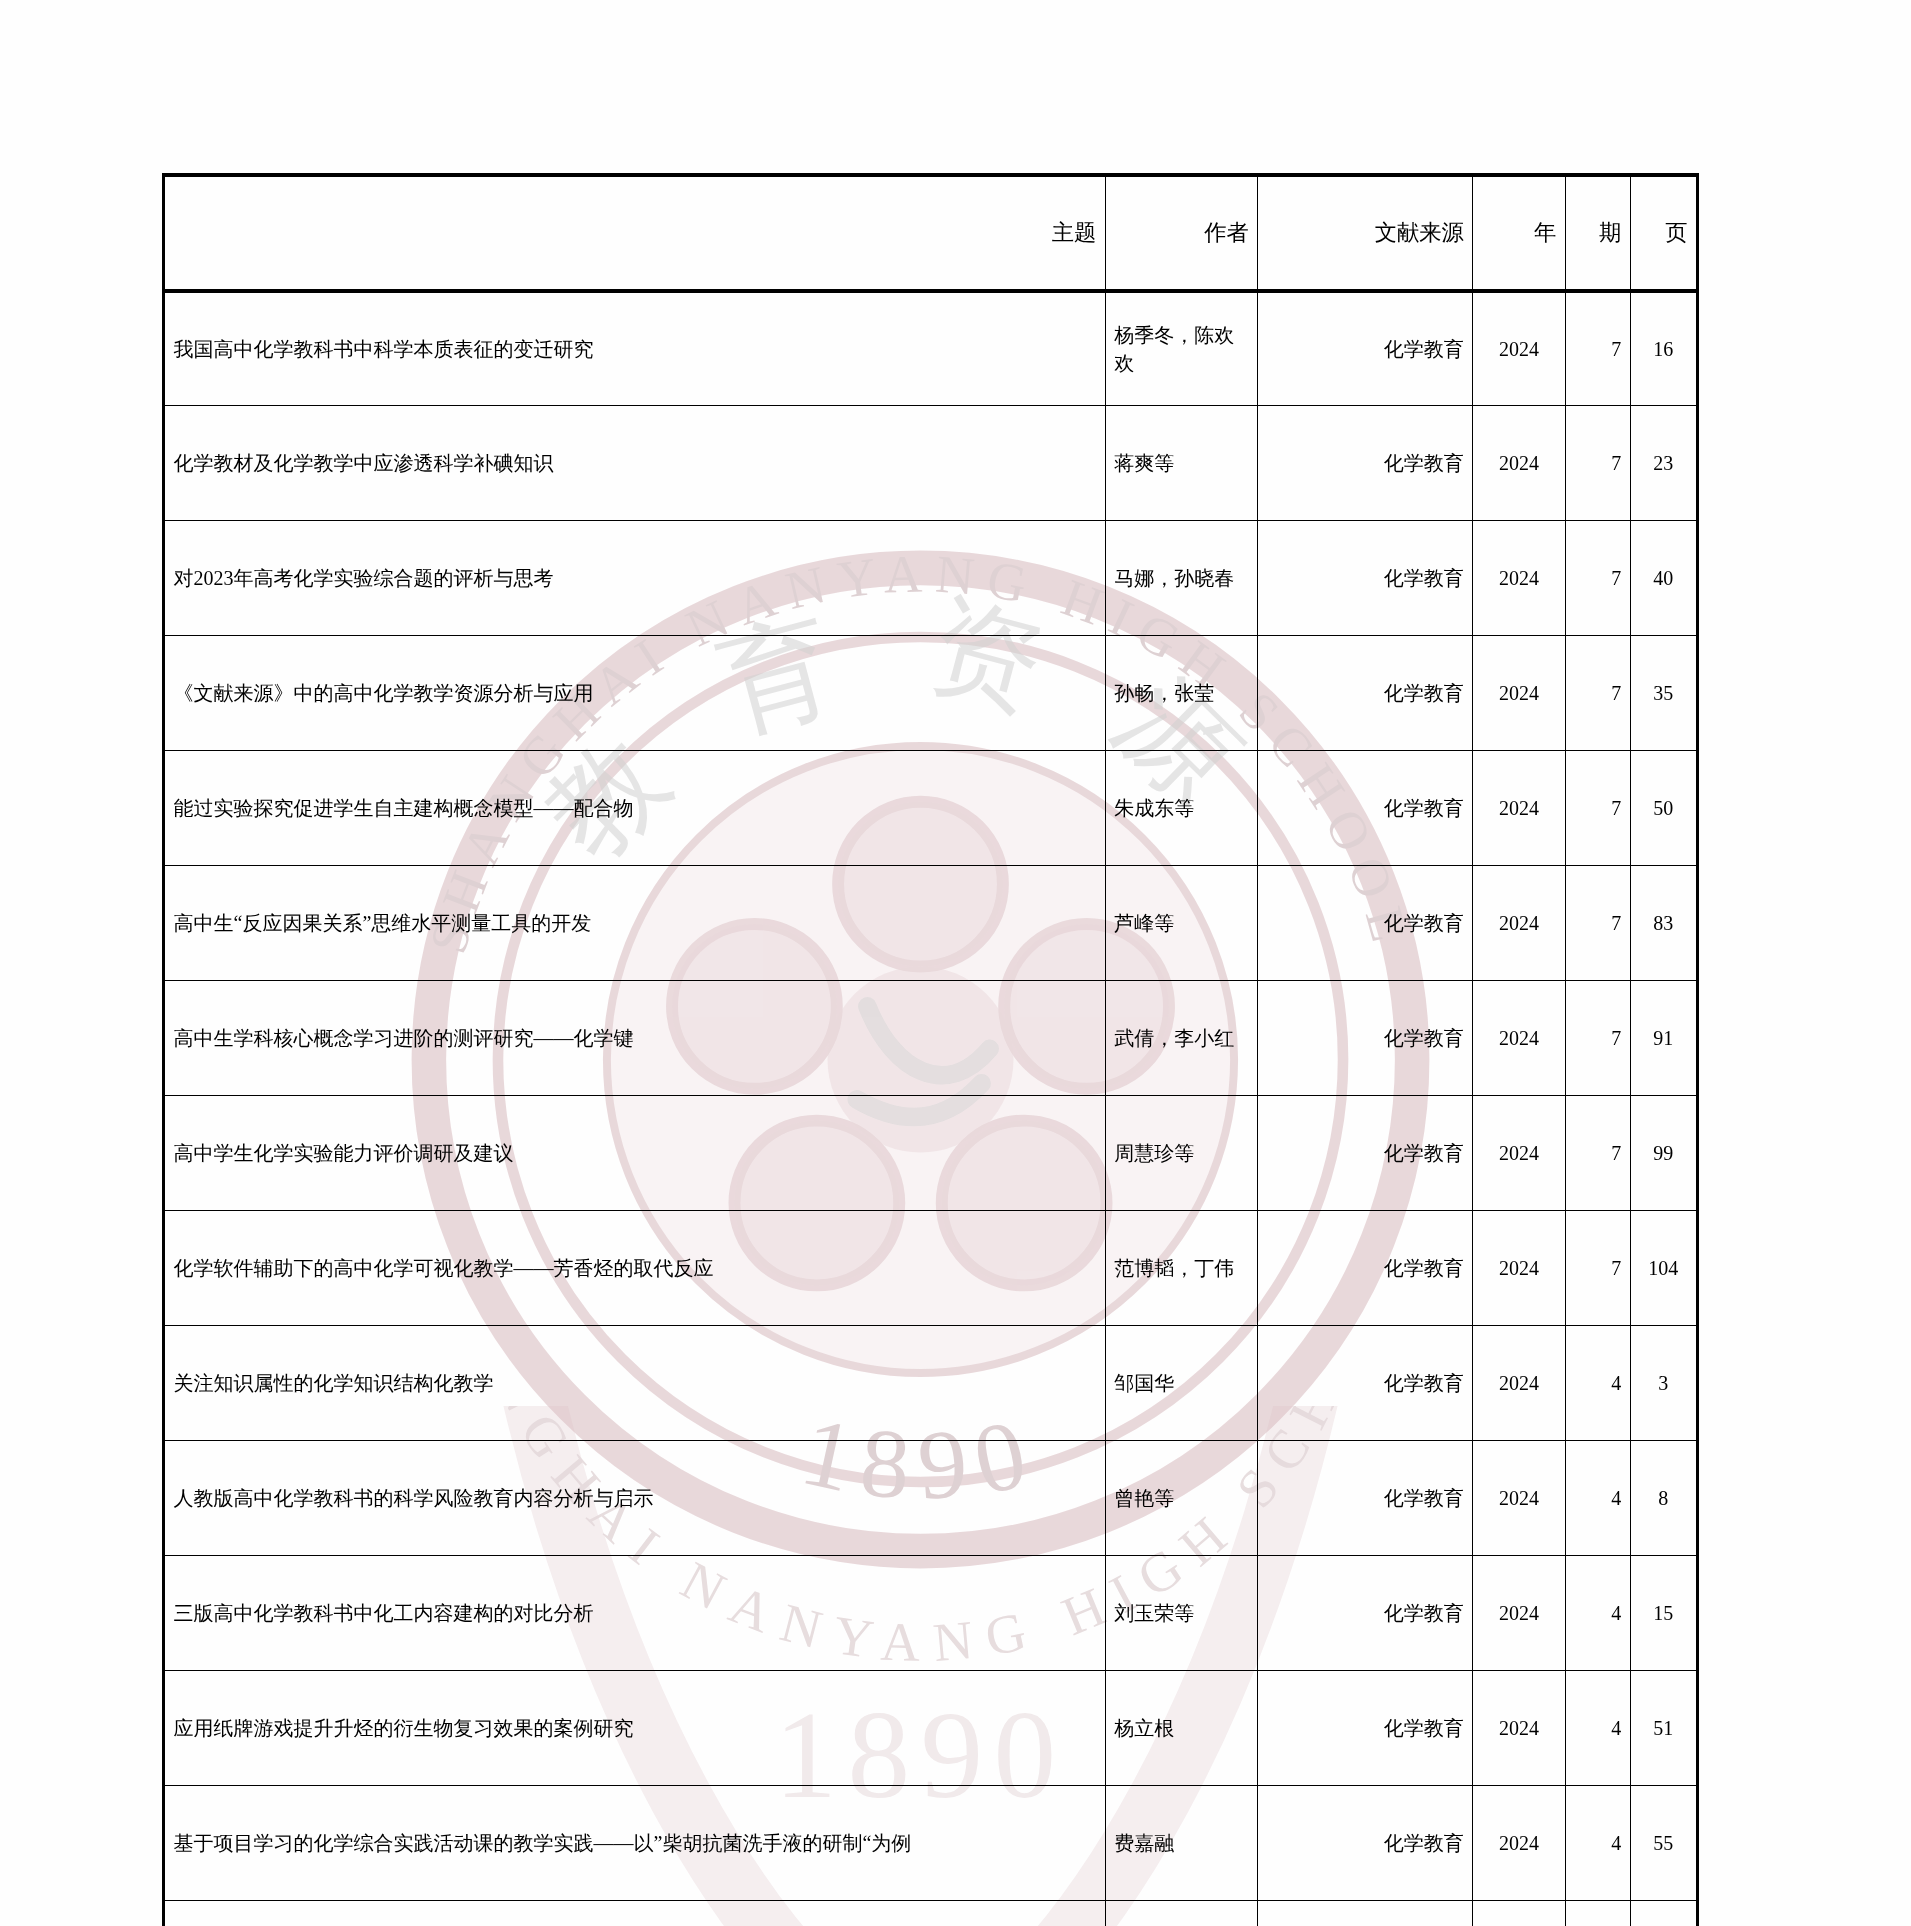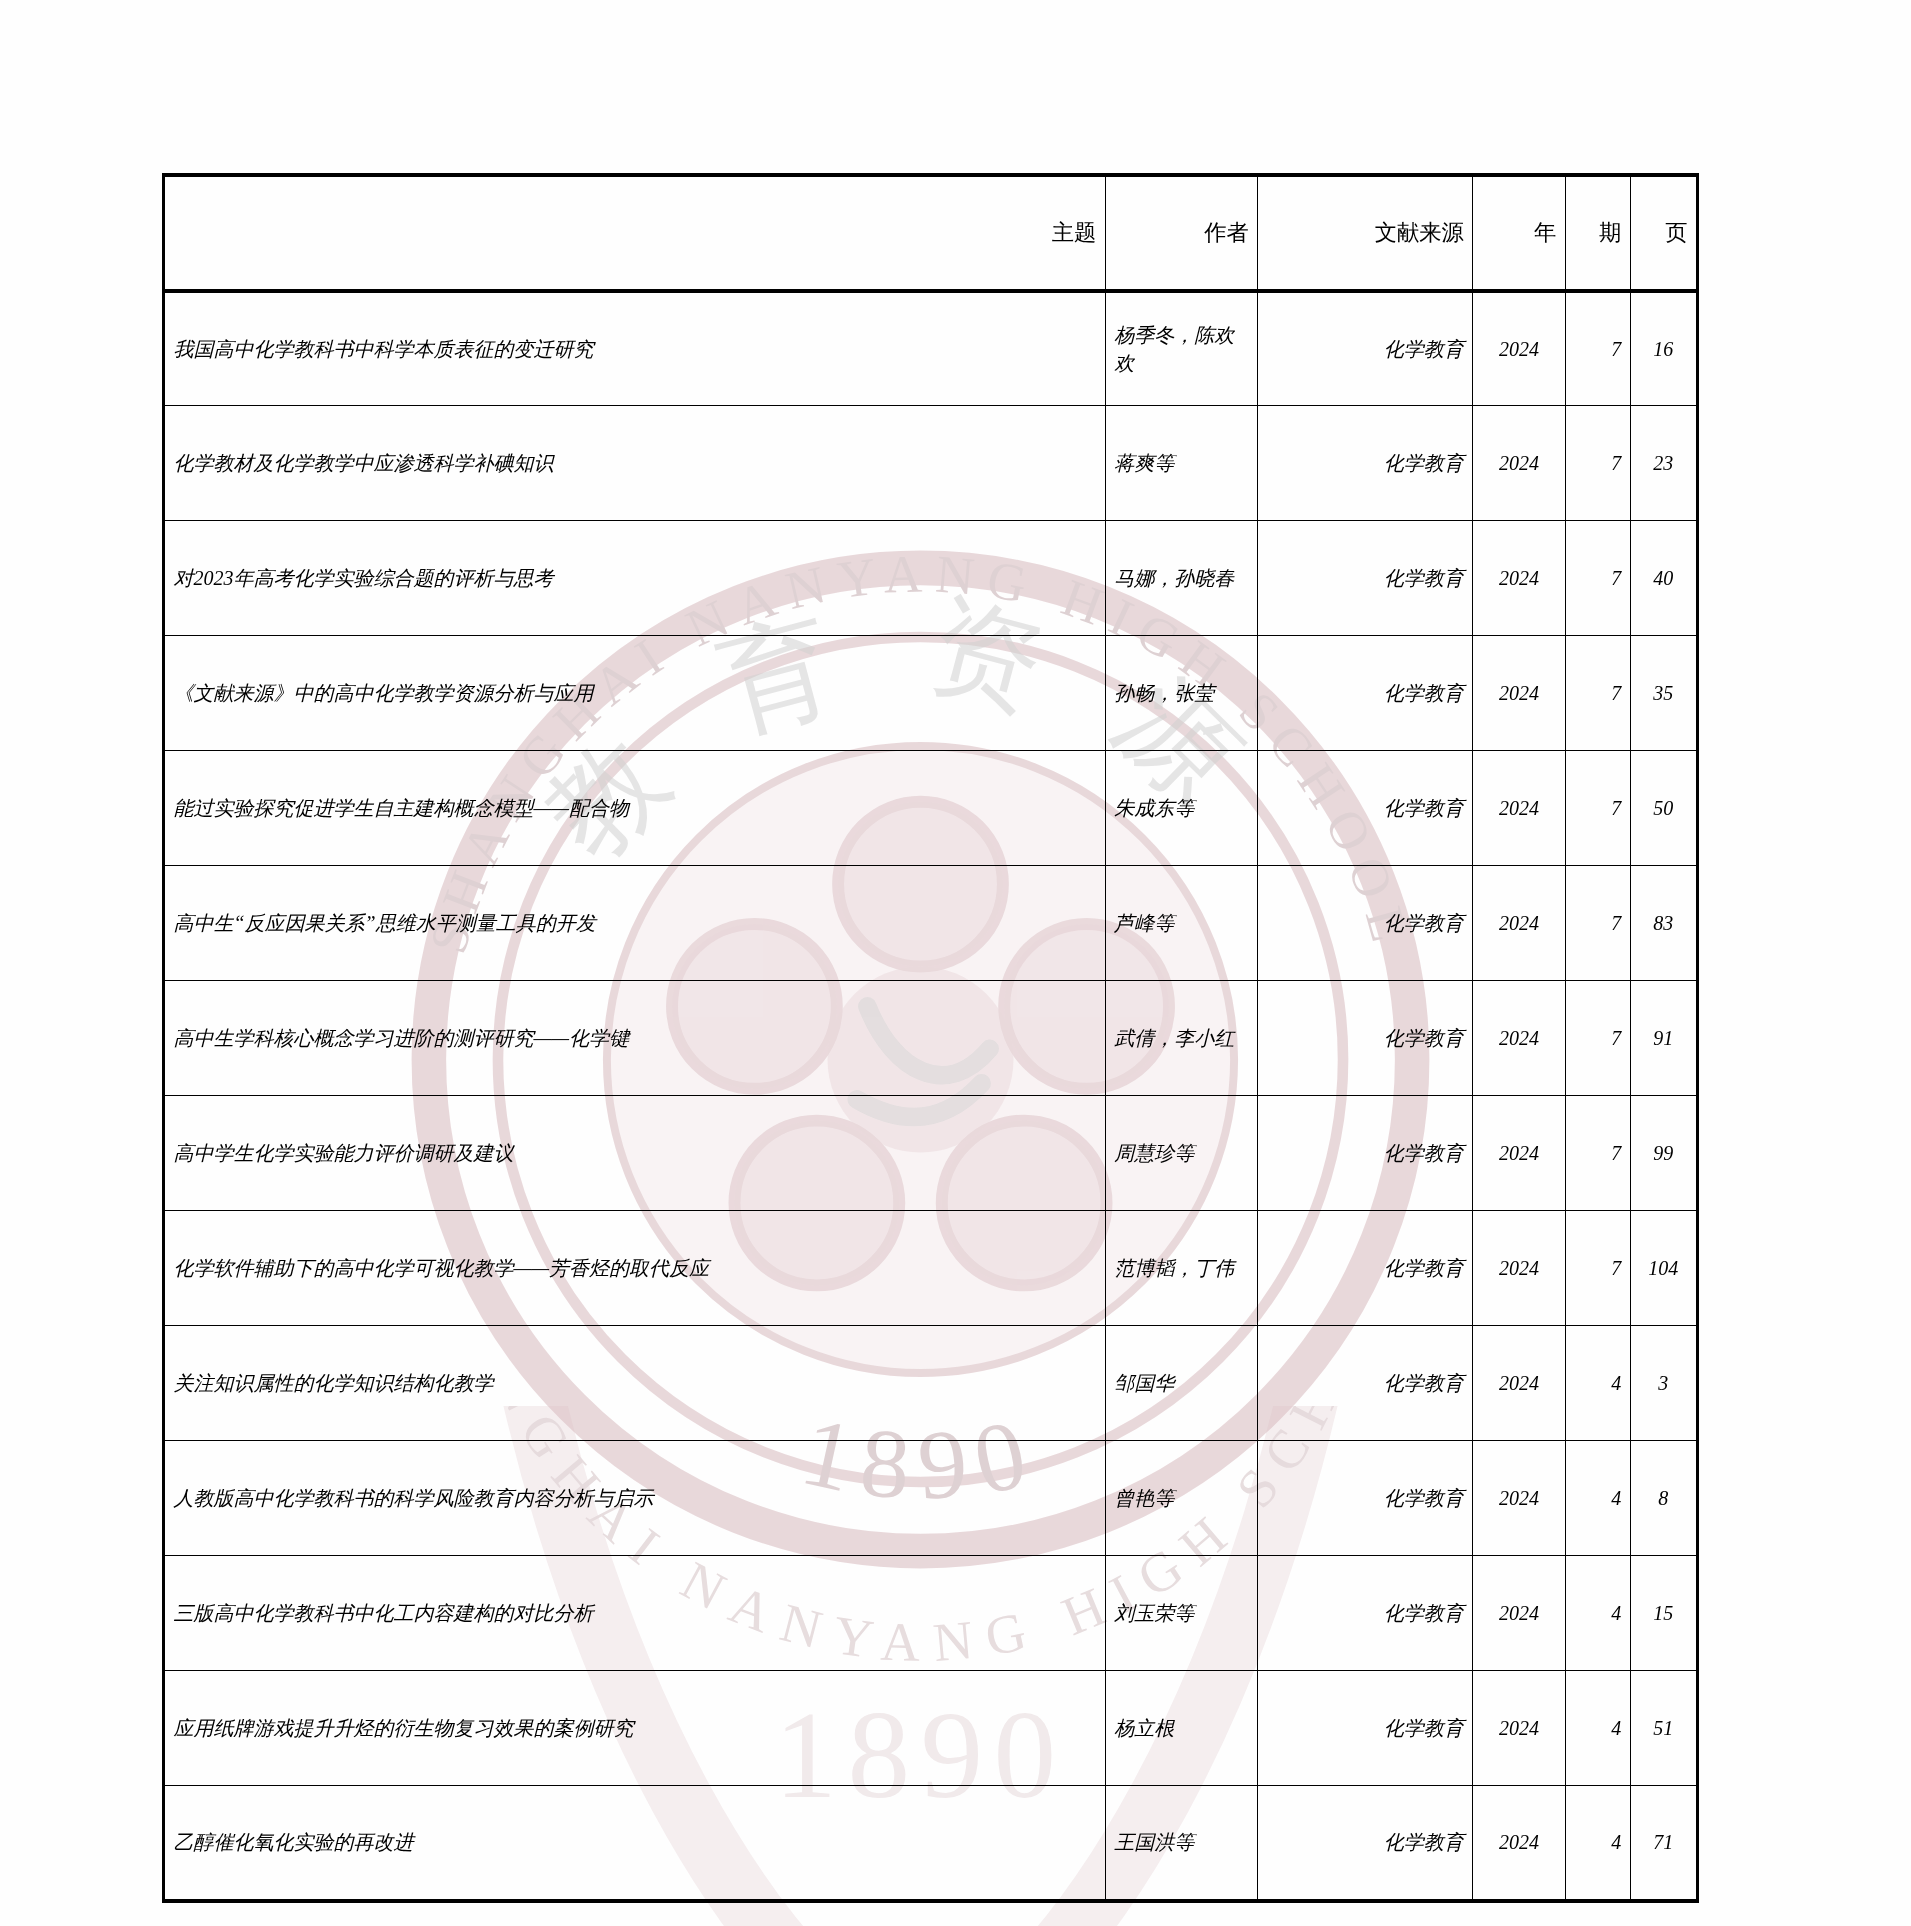--- a/index.html
+++ b/index.html
@@ -95,21 +95,21 @@
   table.biblio tbody tr td.col-page   { border-right: 3.5px solid #000; text-align: center; }
   table.biblio tbody tr:last-child td { border-bottom: 4.2px solid #000; }
 
   .col-topic  { text-align: left;   }
   .col-author { text-align: left;   }
   .col-source { text-align: right;   }
   .col-year   { text-align: center; }
   .col-issue  { text-align: right;  }
   .col-page   { text-align: right;  }
 
-  tbody tr { height: 115px; font-style: italic; }
+  tbody tr { height: 115px; }
 </style>
 </head>
 <body>
 
 <div id="page">
 
   <div id="watermark">
     <svg viewBox="0 0 800 800" xmlns="http://www.w3.org/2000/svg">
       <defs>
         <path id="arcTop" d="M 400,400 m -352,0 a 352,352 0 1,1 704,0" fill="none"></path>
@@ -288,20 +288,28 @@
           </tr>
           <tr>
             <td class="col-topic">应用纸牌游戏提升升烃的衍生物复习效果的案例研究</td>
             <td class="col-author">杨立根</td>
             <td class="col-source">化学教育</td>
             <td class="col-year">2024</td>
             <td class="col-issue">4</td>
             <td class="col-page">51</td>
           </tr>
           <tr>
+            <td class="col-topic">基于项目学习的化学综合实践活动课的教学实践——以”柴胡抗菌洗手液的研制“为例</td>
+            <td class="col-author">费嘉融</td>
+            <td class="col-source">化学教育</td>
+            <td class="col-year">2024</td>
+            <td class="col-issue">4</td>
+            <td class="col-page">55</td>
+          </tr>
+          <tr>
             <td class="col-topic">乙醇催化氧化实验的再改进</td>
             <td class="col-author">王国洪等</td>
             <td class="col-source">化学教育</td>
             <td class="col-year">2024</td>
             <td class="col-issue">4</td>
             <td class="col-page">71</td>
           </tr>
         </tbody>
     </table>
   </div>

